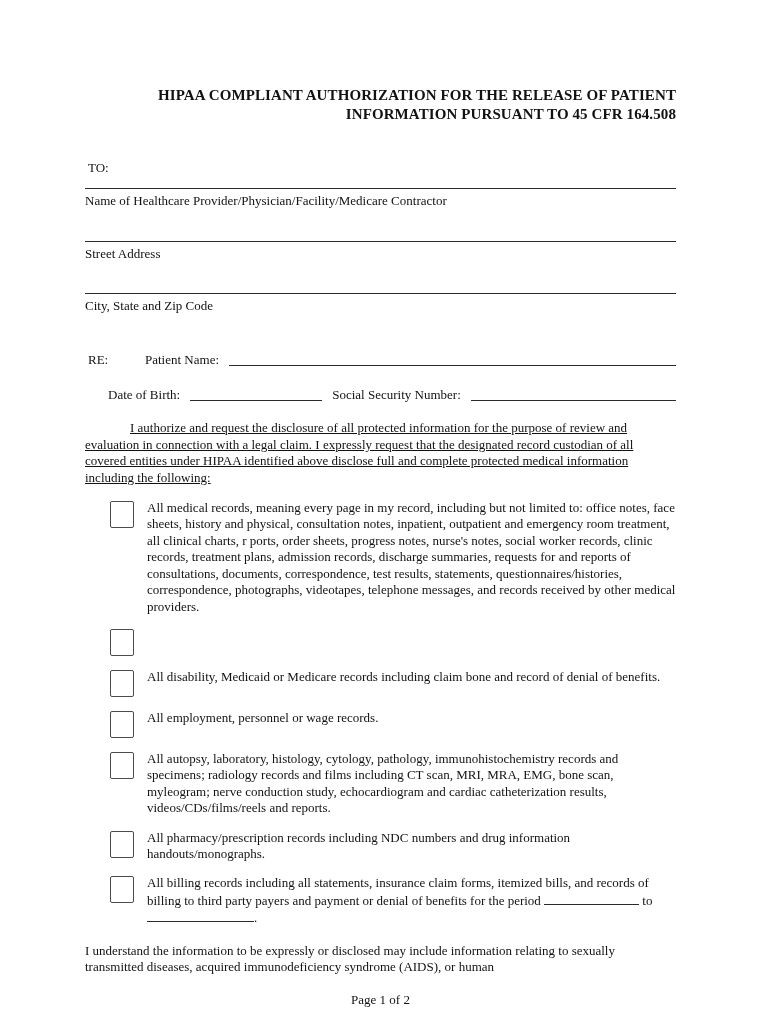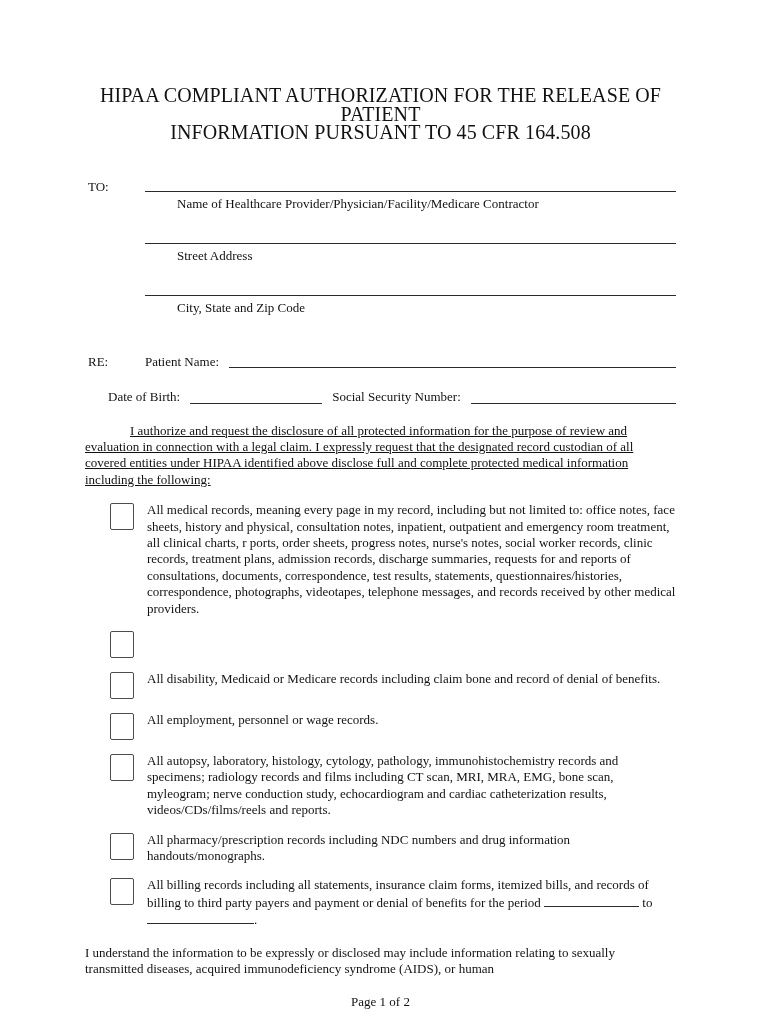--- a/index.html
+++ b/index.html
@@ -10,36 +10,36 @@
     box-sizing: border-box;
     background: #ffffff;
     padding: 86px 92px 0 85px;
     font-family: "Liberation Serif", serif;
     font-size: 13px;
     line-height: 16.4px;
     color: #121212;
     overflow: hidden;
   }
   .doc-title {
-    text-align: center;
-    font-weight: normal;
-    font-size: 20px;
+    text-align: right;
+    font-weight: bold;
+    font-size: 15px;
     line-height: 18.5px;
     letter-spacing: 0.1px;
   }
   
-  .to-section { display: flex; margin-top: 37px; }
+  .to-section { display: flex; margin-top: 37px; flex-direction: column; }
   .to-label { width: 57px; flex: none; padding-left: 3px; }
   .to-fields { flex: 1; }
   .field-line {
     border-bottom: 1px solid #2b2b2b;
     height: 12px;
     width: 100%;
   }
-  .field-caption { margin-top: 4px; margin-left: 32px; }
+  .field-caption { margin-top: 4px; }
   .field-gap { margin-top: 19px; }
   
   .re-row { display: flex; margin-top: 37px; align-items: flex-end; }
   .re-label { width: 57px; flex: none; padding-left: 3px; }
   .inline-label { flex: none; margin-right: 10px; }
   .line-fill {
     flex: 1;
     border-bottom: 1px solid #2b2b2b;
     height: 13px;
     margin-bottom: 2px;

